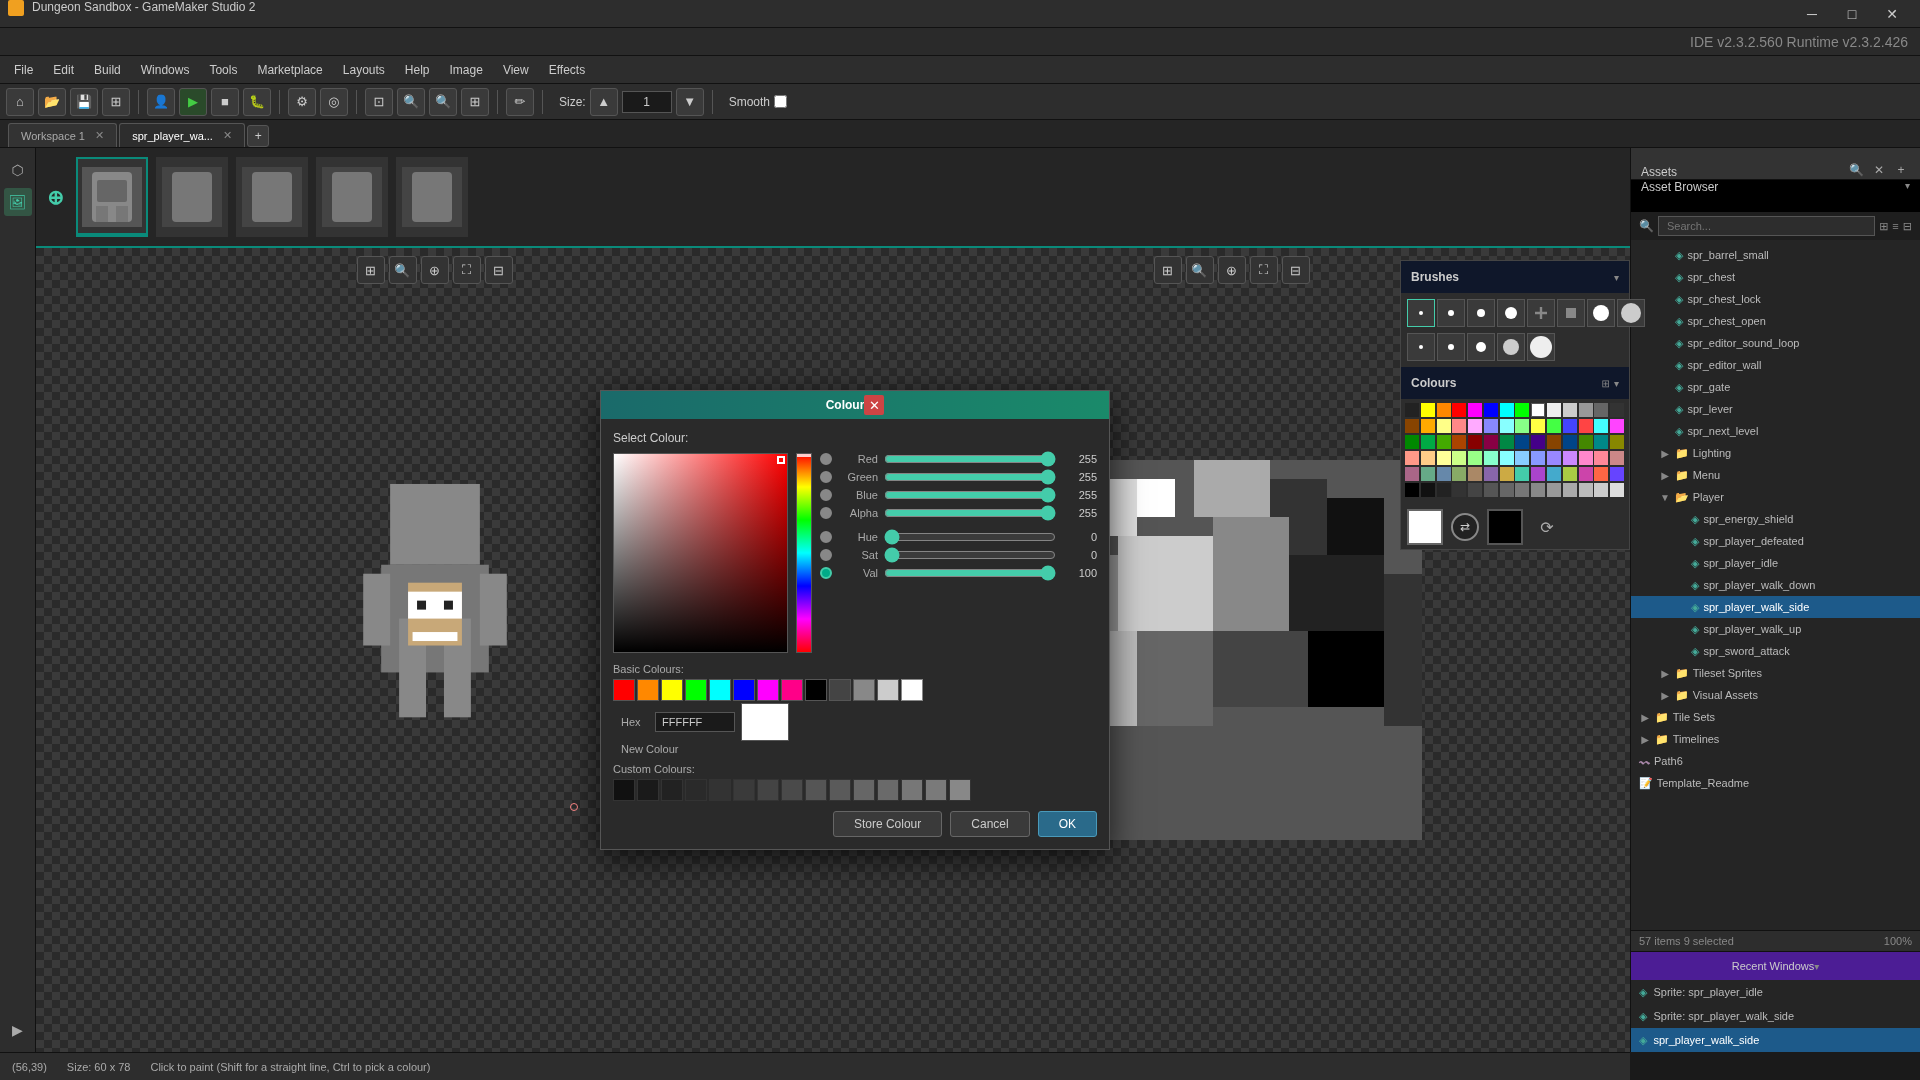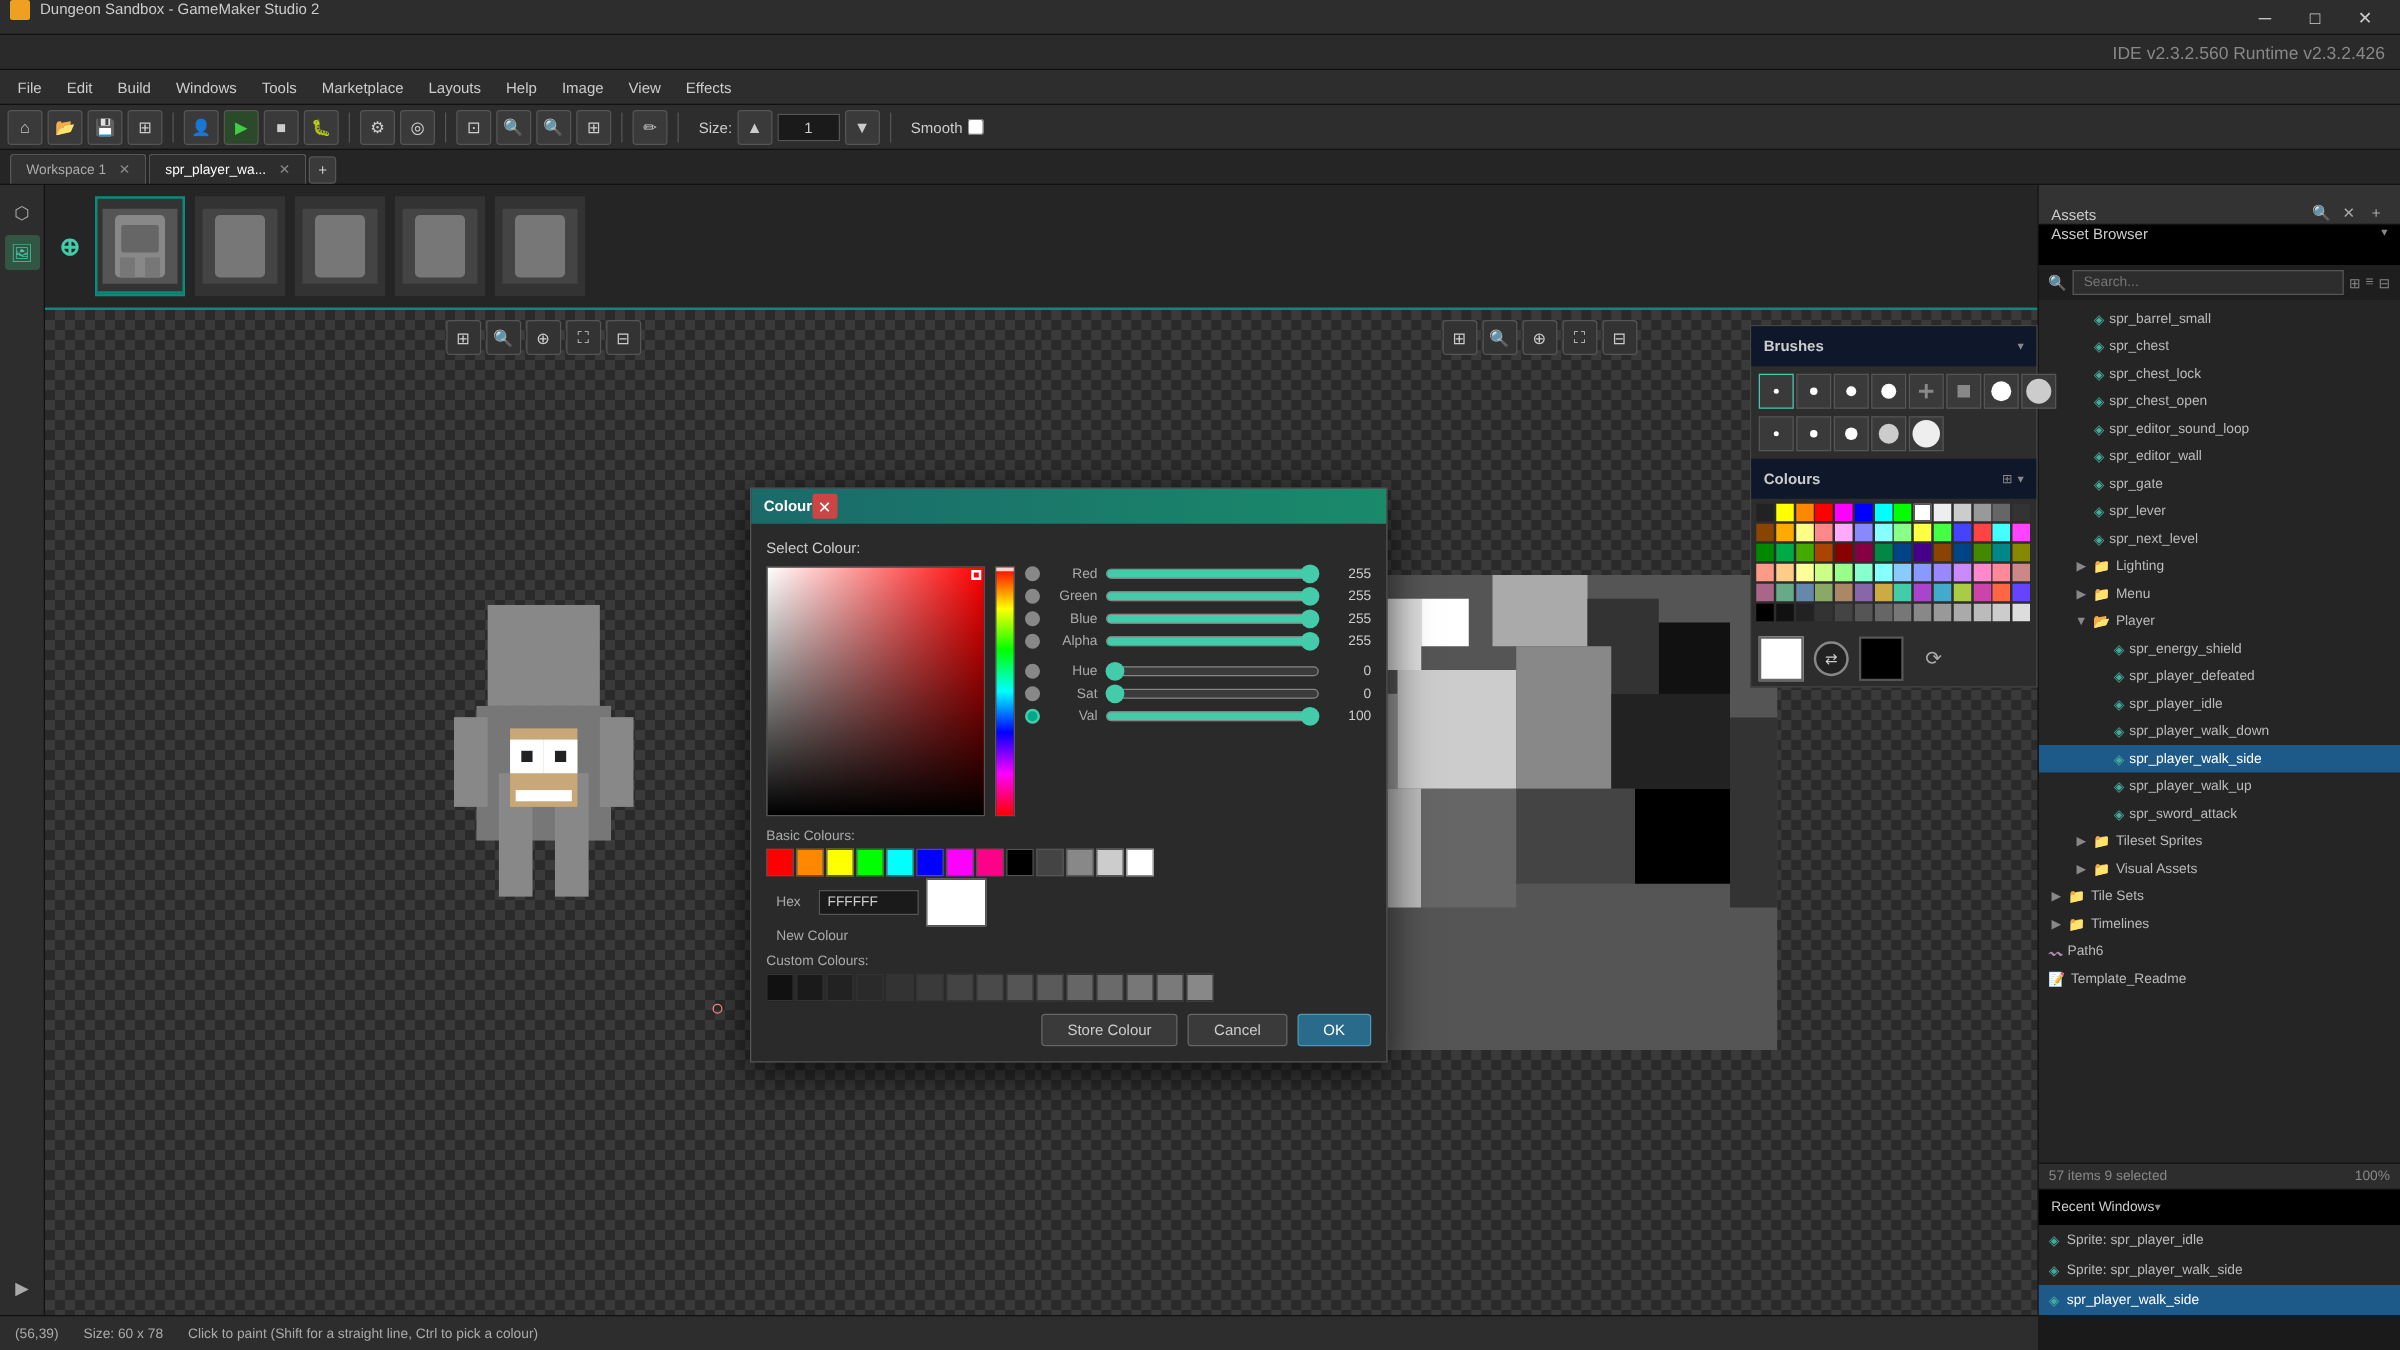--- a/index.html
+++ b/index.html
@@ -67,27 +67,27 @@
     .asset-search { display: flex; align-items: center; padding: 4px 8px; background: #1e1e1e; gap: 4px; }
     .asset-search input { background: #2d2d2d; border: 1px solid #555; color: #ccc; padding: 3px 8px; font-size: 11px; flex: 1; }
     #asset-tree { flex: 1; overflow-y: auto; padding: 4px 0; }
     .asset-item { height: 22px; display: flex; align-items: center; padding: 0 8px; gap: 4px; cursor: pointer; font-size: 11px; color: #bbb; }
     .asset-item.selected { background: #1d5a8a; color: #fff; }
     .asset-item .indent { display: inline-block; }
 
     
     #panel-footer { background: #2d2d2d; padding: 4px 8px; font-size: 11px; color: #888; border-top: 1px solid #111; }
     .recent-windows { background: #252525; border-top: 1px solid #111; }
-    .recent-win-header { height: 28px; display: flex; align-items: center; padding: 0 10px; background: #000000; justify-content: flex-start; cursor: pointer; font-size: 11px; color: #ccc; }
+    .recent-win-header { height: 28px; display: flex; align-items: center; padding: 0 10px; background: #4c1d95; justify-content: center; cursor: pointer; font-size: 11px; color: #ccc; }
     .recent-win-item { height: 24px; display: flex; align-items: center; padding: 0 8px; gap: 6px; cursor: pointer; font-size: 11px; color: #bbb; }
     .recent-win-item.active { background: #1d5a8a; color: #fff; }
 
     
     #colour-dialog { position: fixed; top: 390px; left: 600px; width: 510px; background: #2a2a2a; border: 1px solid #555; z-index: 1000; box-shadow: 0 8px 32px rgba(0,0,0,0.7); }
-    .dialog-titlebar { height: 28px; background: linear-gradient(90deg, #1a6a6a, #1a8a6a); display: flex; align-items: center; padding: 0 10px; justify-content: flex-start; cursor: move; }
+    .dialog-titlebar { height: 28px; background: linear-gradient(90deg, #1a6a6a, #1a8a6a); display: flex; align-items: center; padding: 0 10px; justify-content: center; cursor: move; }
     .dialog-title { font-size: 12px; color: #fff; font-weight: 600; }
     .dialog-close { width: 20px; height: 20px; background: #c44; border-radius: 2px; display: flex; align-items: center; justify-content: center; cursor: pointer; color: #fff; font-size: 13px; }
     .dialog-body { padding: 12px; }
     .dialog-label { font-size: 12px; color: #ccc; margin-bottom: 8px; }
 
     .colour-picker-area { display: flex; gap: 8px; margin-bottom: 10px; }
     #gradient-box { width: 175px; height: 200px; position: relative; cursor: crosshair; border: 1px solid #555; background: linear-gradient(to right, #fff, hsl(0,100%,50%)); }
     #hue-strip { width: 16px; height: 200px; cursor: pointer; border: 1px solid #555; background: linear-gradient(to bottom, #f00, #ff0, #0f0, #0ff, #00f, #f0f, #f00); }
 
     .sliders-area { flex: 1; }

